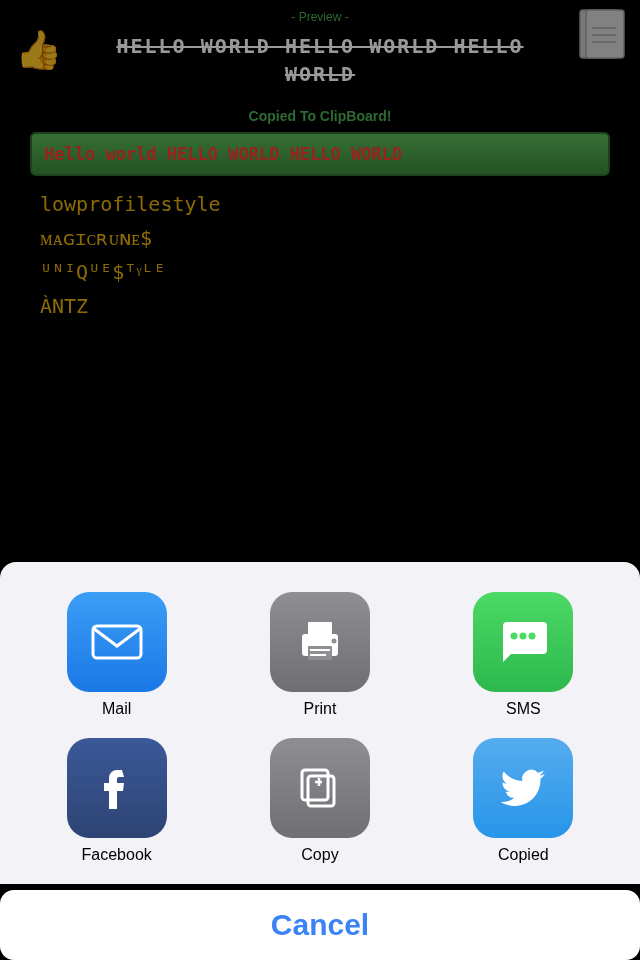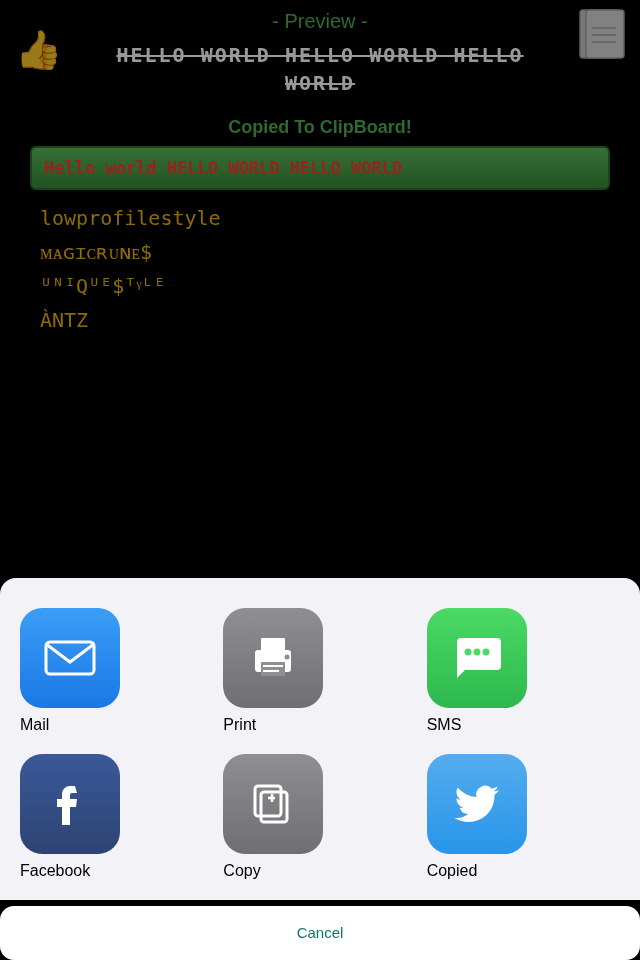--- a/index.html
+++ b/index.html
@@ -18,21 +18,21 @@
     .bg-content {
       position: absolute;
       top: 0; left: 0; right: 0;
       padding: 10px 20px;
       background: #000;
     }
 
     .preview-title {
       text-align: center;
       color: #4CAF50;
-      font-size: 20px;
+      font-size: 12px;
       margin-bottom: 8px;
     }
 
     .thumb-icon {
       position: absolute;
       top: 28px;
       left: 15px;
       font-size: 38px;
     }
 
@@ -45,21 +45,21 @@
       letter-spacing: 2px;
       margin-top: 5px;
       text-decoration: line-through;
       line-height: 1.4;
       padding: 0 60px;
     }
 
     .copied-msg {
       text-align: center;
       color: #4CAF50;
-      font-size: 18px;
+      font-size: 14px;
       font-weight: bold;
       margin-top: 20px;
     }
 
     .green-bar {
       background: linear-gradient(to bottom, #5cb85c, #3a8a3a);
       border: 2px solid #2d6e2d;
       border-radius: 6px;
       padding: 10px 12px;
       margin: 8px 10px;
@@ -106,21 +106,21 @@
     .share-grid {
       display: grid;
       grid-template-columns: repeat(3, 1fr);
       gap: 20px 10px;
       margin-bottom: 10px;
     }
 
     .share-item {
       display: flex;
       flex-direction: column;
-      align-items: flex-start;
+      align-items: center;
       gap: 8px;
       cursor: pointer;
     }
 
     .share-icon {
       width: 100px;
       height: 100px;
       border-radius: 22px;
       display: flex;
       align-items: center;
@@ -148,23 +148,23 @@
 
     .cancel-bar {
       background: #fff;
       padding: 18px;
       text-align: center;
       margin-top: 6px;
       border-radius: 14px;
     }
 
     .cancel-btn {
-      font-size: 15px;
-      color: #0f766e;
-      font-weight: 400;
+      font-size: 30px;
+      color: #3b82f6;
+      font-weight: 700;
       background: none;
       border: none;
       width: 100%;
       cursor: pointer;
     }
 
     
     .doc-icon {
       width: 50px;
       height: 60px;

